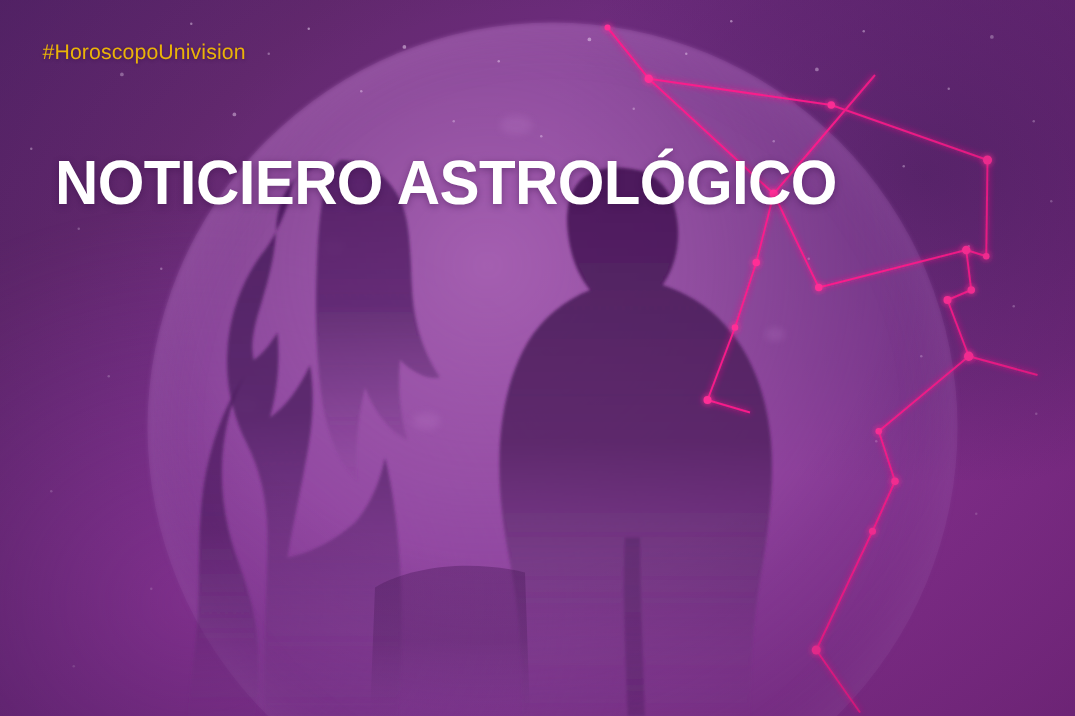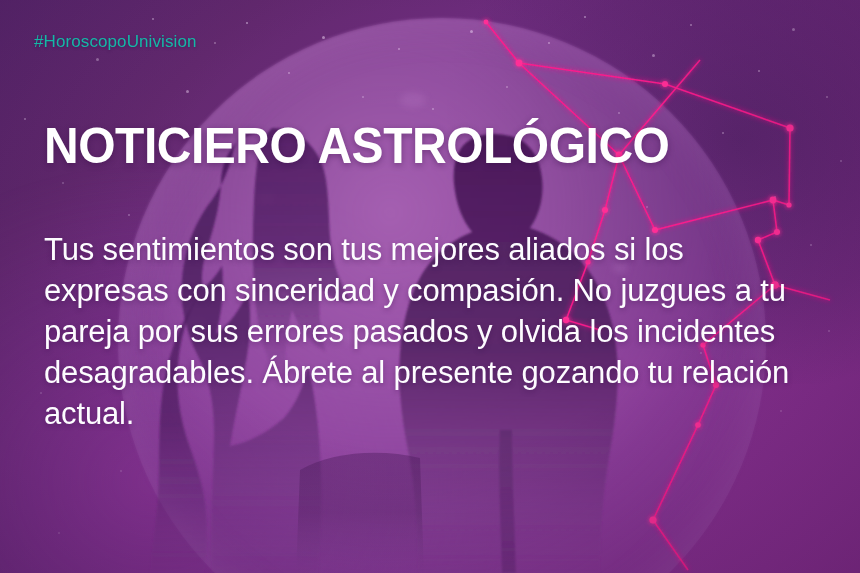--- a/index.html
+++ b/index.html
@@ -121,21 +121,21 @@
     position: absolute;
     inset: 0;
     padding: 0;
   }
   .hashtag {
     position: absolute;
     left: 34px;
     top: 32px;
     font-size: 17px;
     font-weight: 400;
-    color: #14b8a6;
+    color: #eab308;
     letter-spacing: 0.1px;
     text-shadow: 0 1px 3px rgba(50, 12, 66, 0.45);
   }
   .headline {
     position: absolute;
     left: 44px;
     top: 86px;
     font-family: "Liberation Sans Narrow", "Liberation Sans", sans-serif;
     font-size: 50px;
     line-height: 52px;
@@ -372,16 +372,15 @@
     </g>
   </svg>
 
   <div class="bg-vignette"></div>
 
   <div class="content">
     <div class="hashtag">#HoroscopoUnivision</div>
 
     <h1 class="headline">NOTICIERO ASTROLÓGICO</h1>
 
-    <p class="body-copy">Tus sentimientos son tus mejores aliados si los expresas con sinceridad y compasión. No juzgues a tu pareja por sus errores pasados y olvida los incidentes desagradables. Ábrete al presente gozando tu relación actual.</p>
   </div>
 
 </div>
 
 </body></html>

